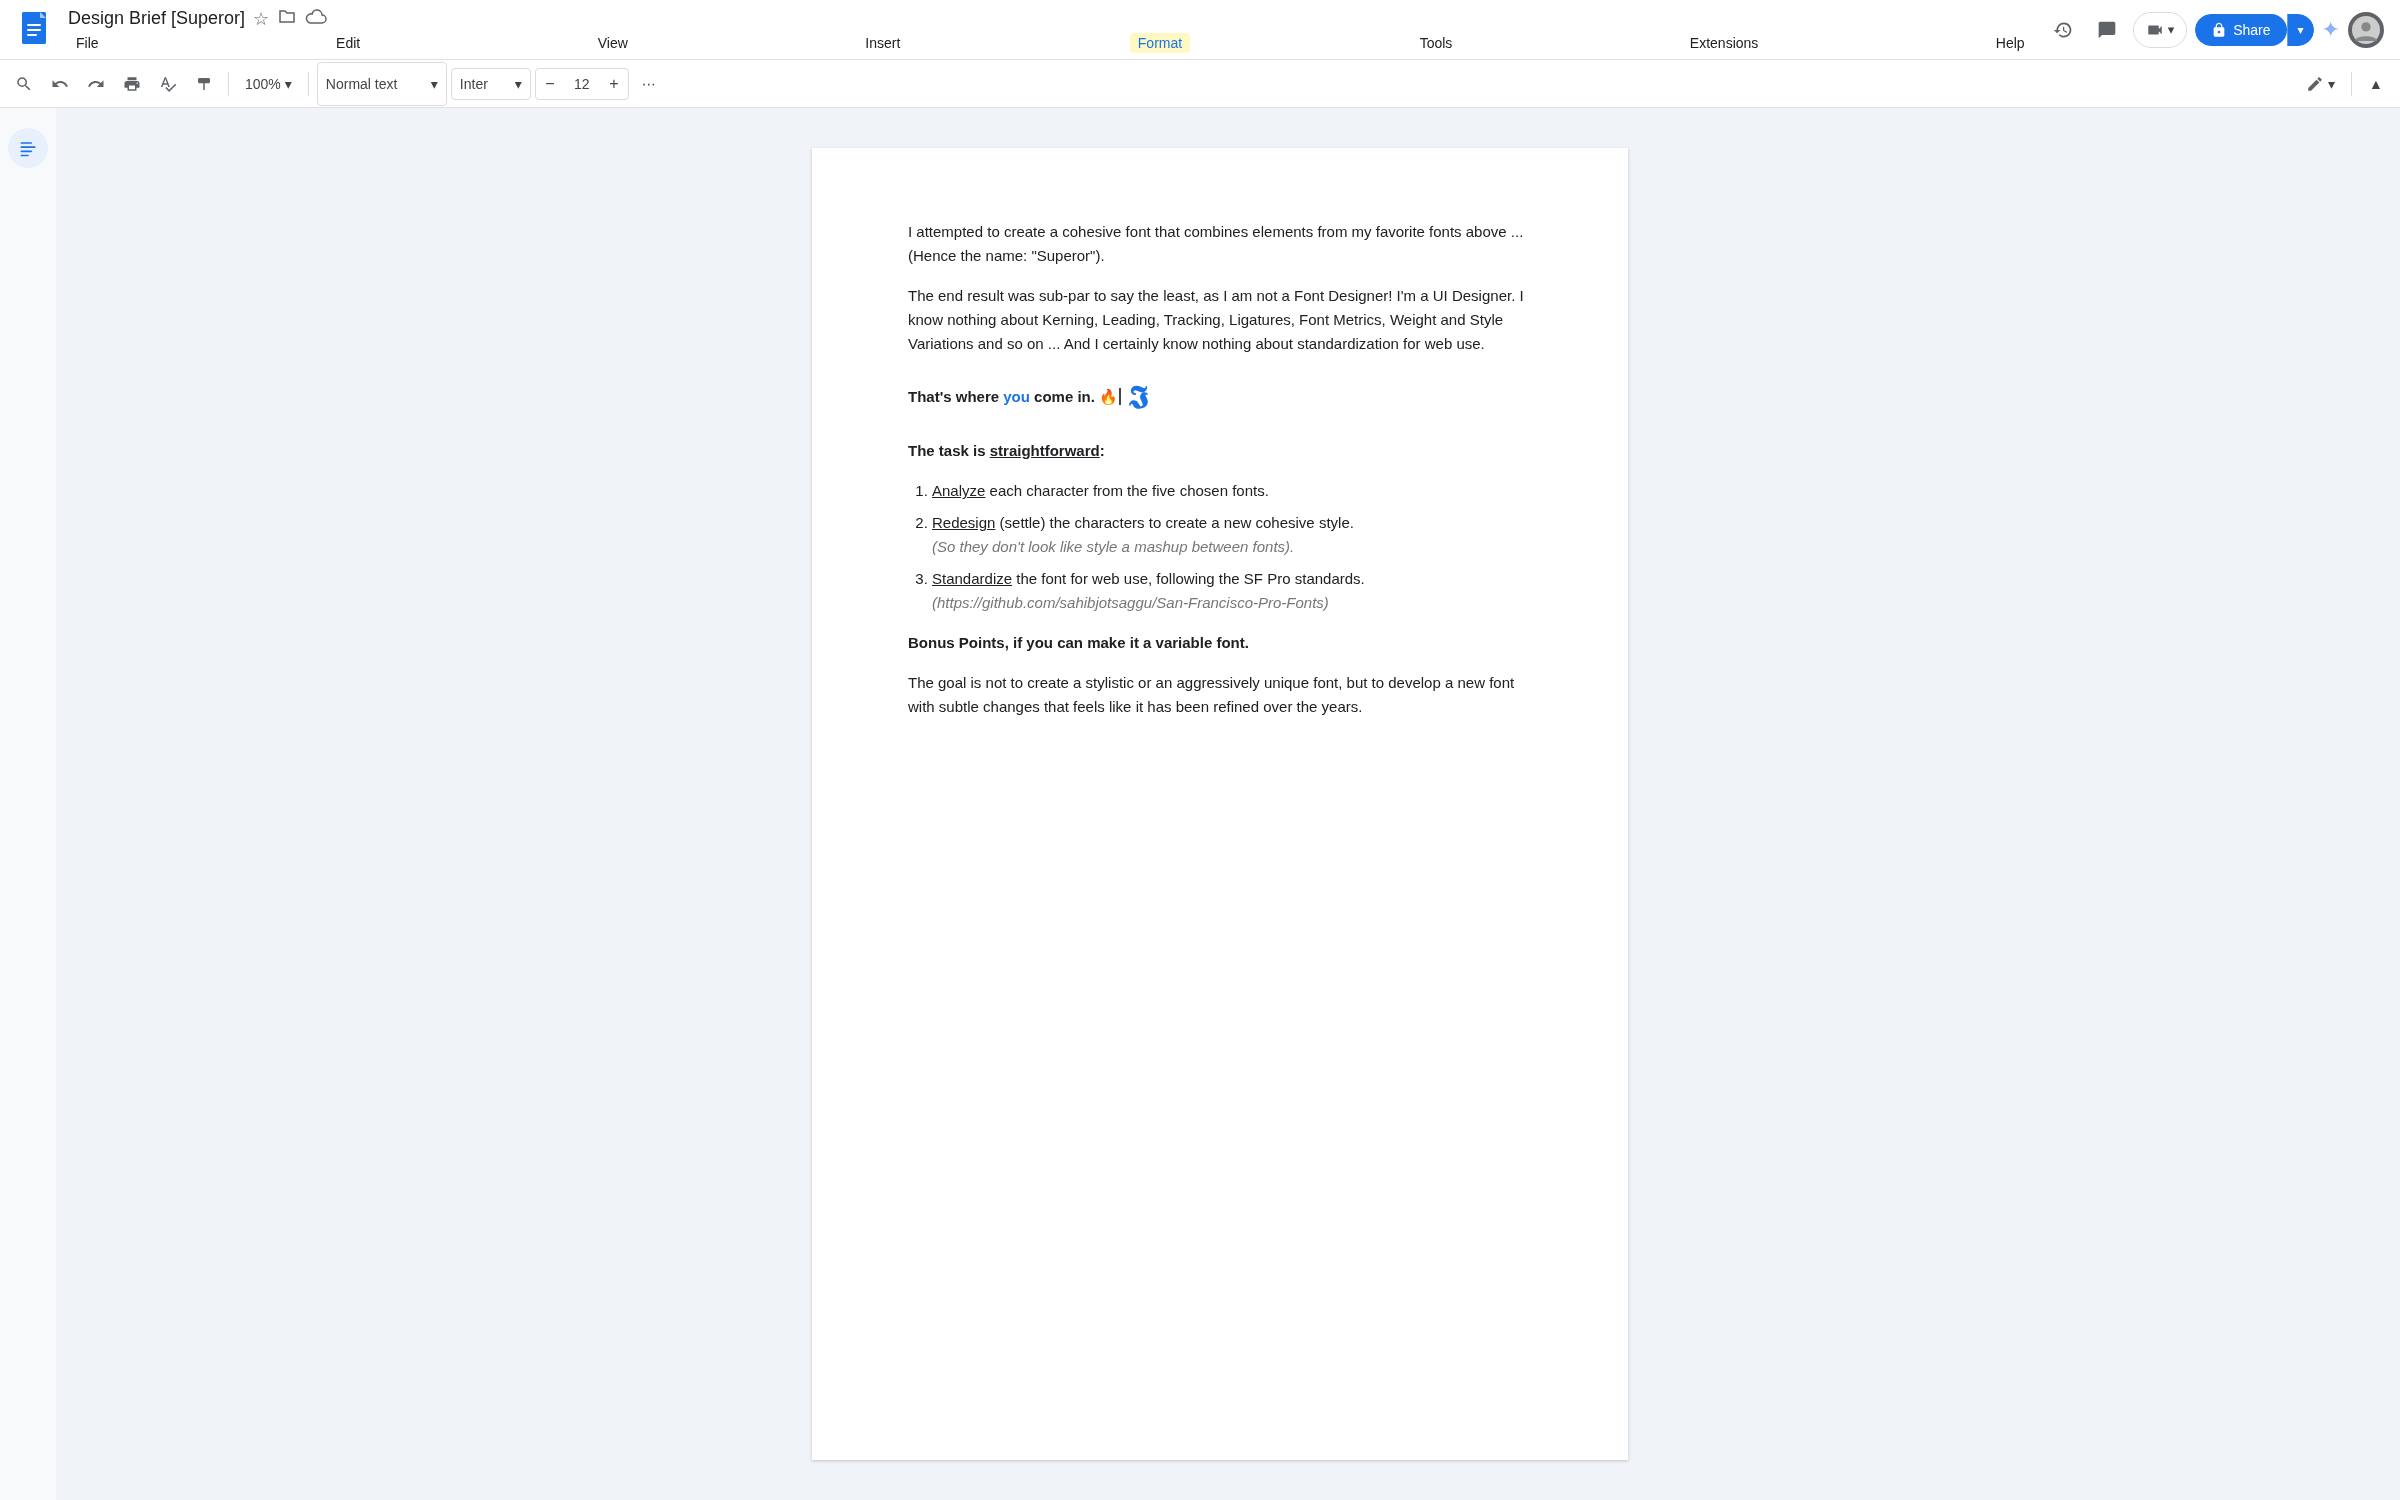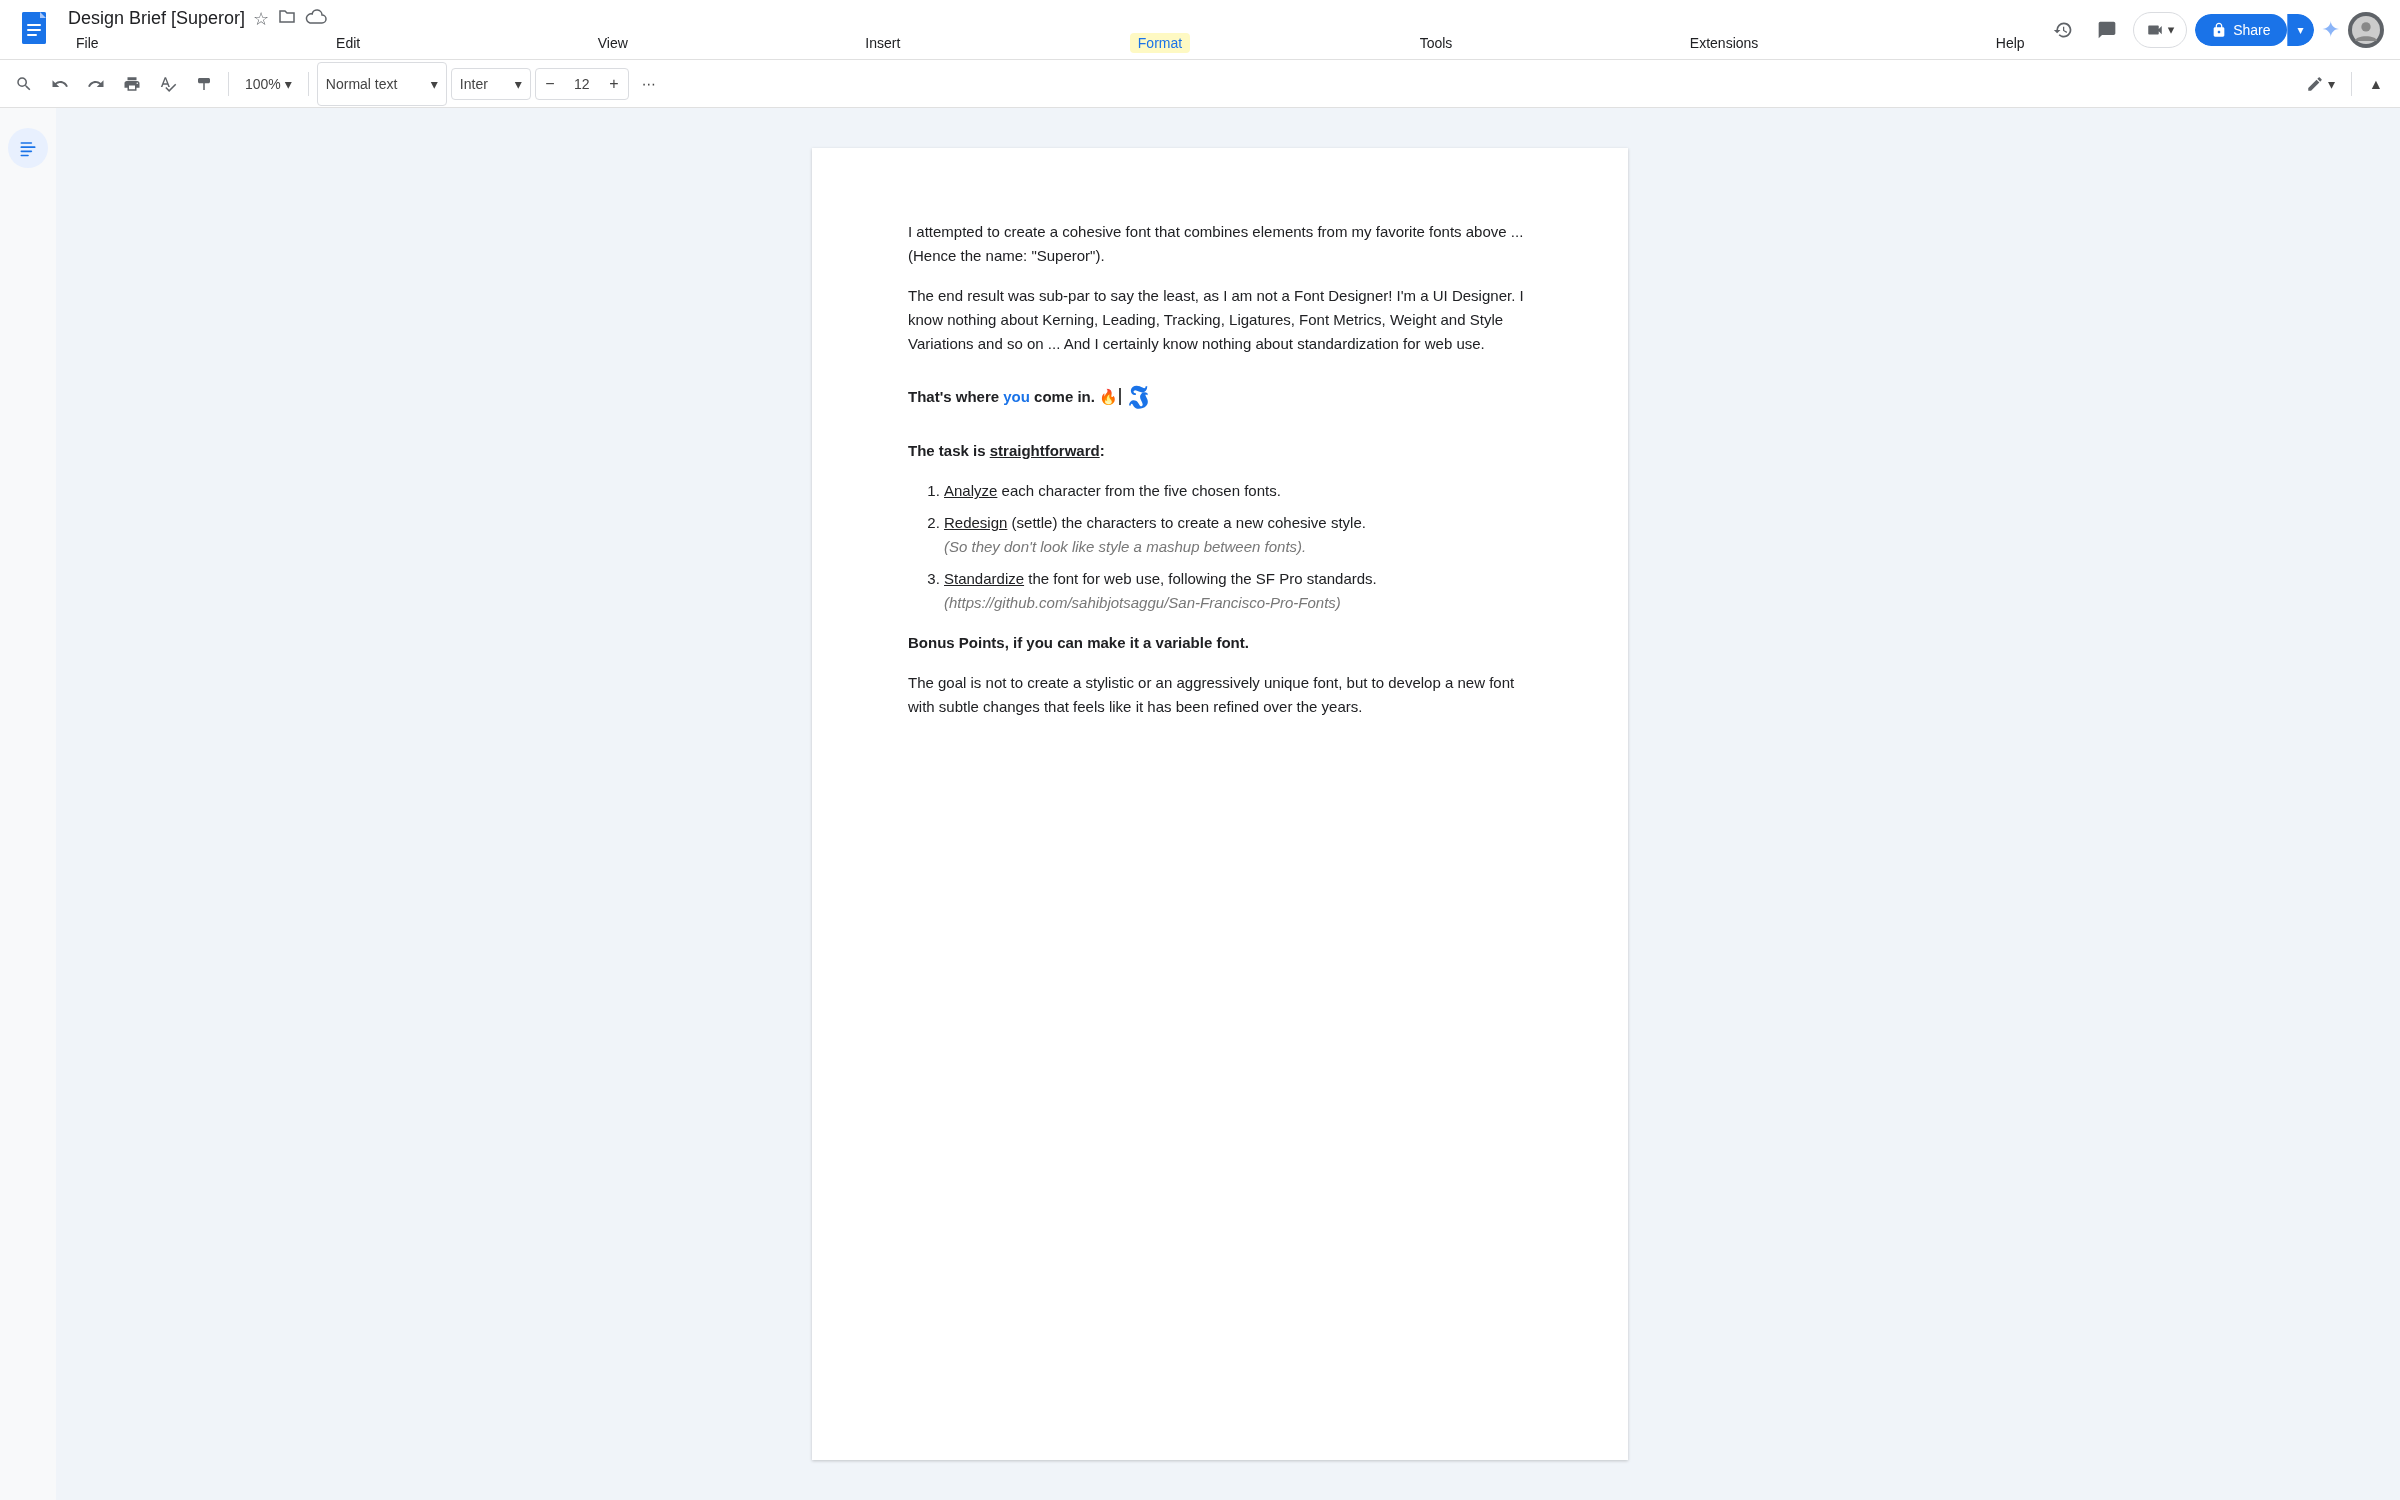--- a/index.html
+++ b/index.html
@@ -329,21 +329,21 @@
       color: #1a73e8;
       font-size: 32px;
       vertical-align: middle;
       margin-left: 8px;
     }
     .highlight-wrap {
       position: relative;
       display: inline;
     }
     ol {
-      margin-left: 36px;
+      margin-left: 24px;
       margin-bottom: 16px;
     }
     ol li {
       margin-bottom: 8px;
       font-size: 15px;
       line-height: 1.6;
     }
 
     
     .right-side {

